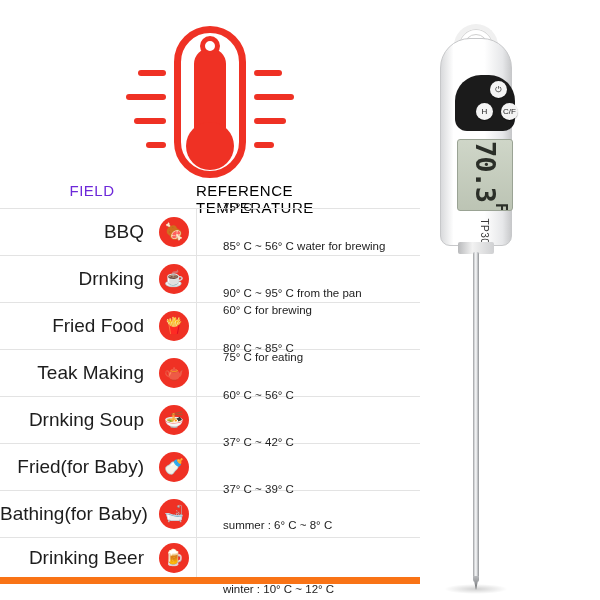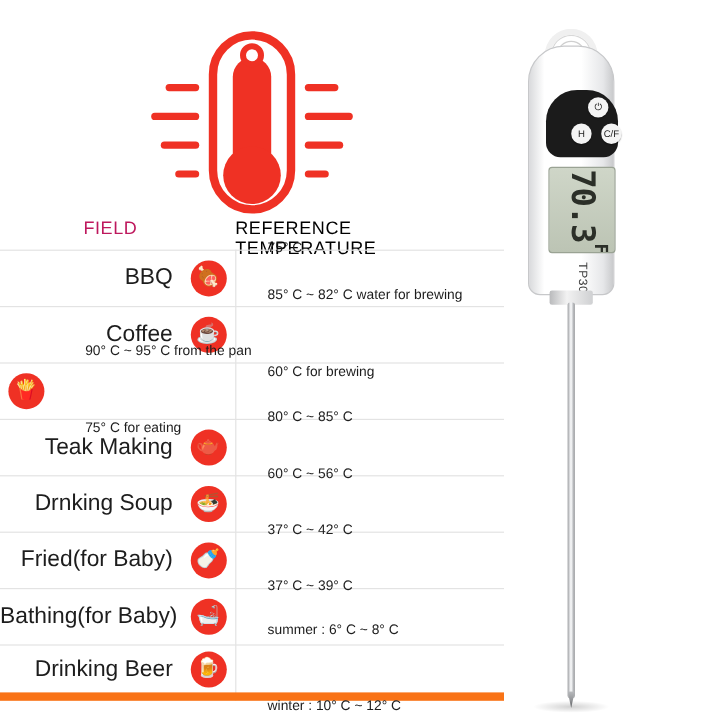--- a/index.html
+++ b/index.html
@@ -81,21 +81,21 @@
     width: 420px;
     height: 22px;
   }
   .hdr-field {
     position: absolute;
     left: 8px; top: 0;
     width: 168px;
     text-align: center;
     font-size: 15px;
     letter-spacing: .5px;
-    color: #be185d;
+    color: #6d28d9;
   }
   .hdr-ref {
     position: absolute;
     left: 196px; top: 0;
     width: 216px;
     text-align: left;
     font-size: 15px;
     letter-spacing: .5px;
     color: #000000;
   }
@@ -328,31 +328,32 @@
         <div class="cell-icon">
           <div class="badge">🍖</div>
         </div>
         <div class="cell-value">
           <span>75° C</span>
           <span class="l2"></span>
         </div>
       </div>
 
       <div class="row">
-        <div class="cell-label">Coffee</div>
+        <div class="cell-label">Drnking</div>
         <div class="cell-icon">
           <div class="badge">☕</div>
         </div>
         <div class="cell-value">
-          <span>85° C ~ 82° C water for brewing</span>
+          <span>85° C ~ 56° C water for brewing</span>
           <span class="l2">60° C for brewing</span>
         </div>
       </div>
 
       <div class="row">
+        <div class="cell-label">Fried Food</div>
         <div class="cell-icon">
           <div class="badge">🍟</div>
         </div>
         <div class="cell-value">
           <span>90° C ~ 95° C from the pan</span>
           <span class="l2">75° C for eating</span>
         </div>
       </div>
 
       <div class="row">

